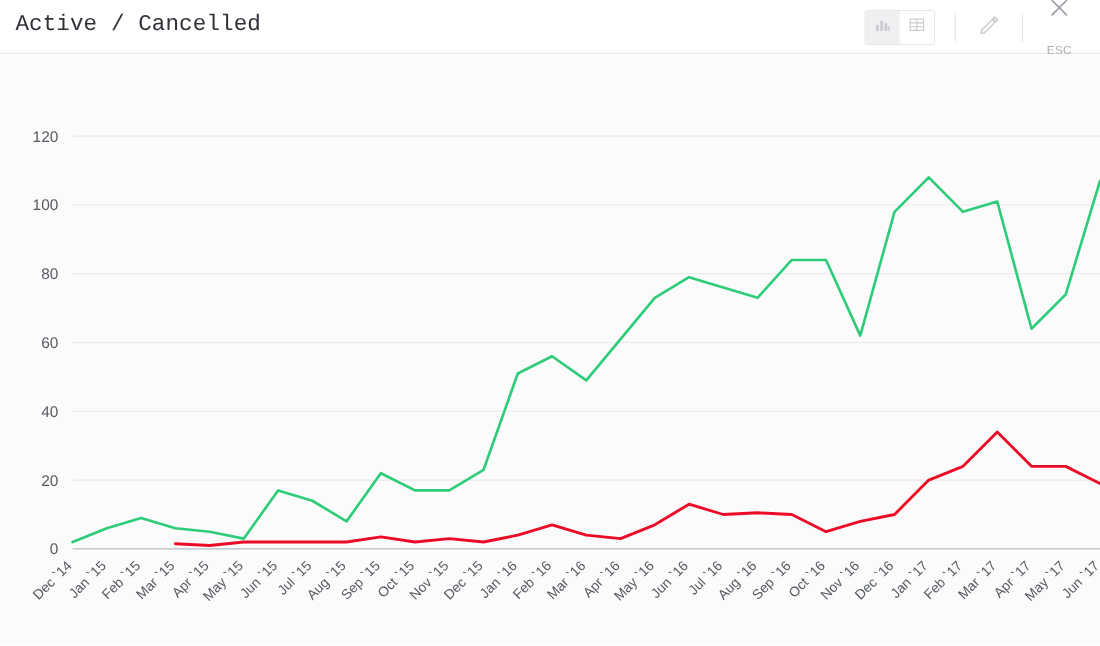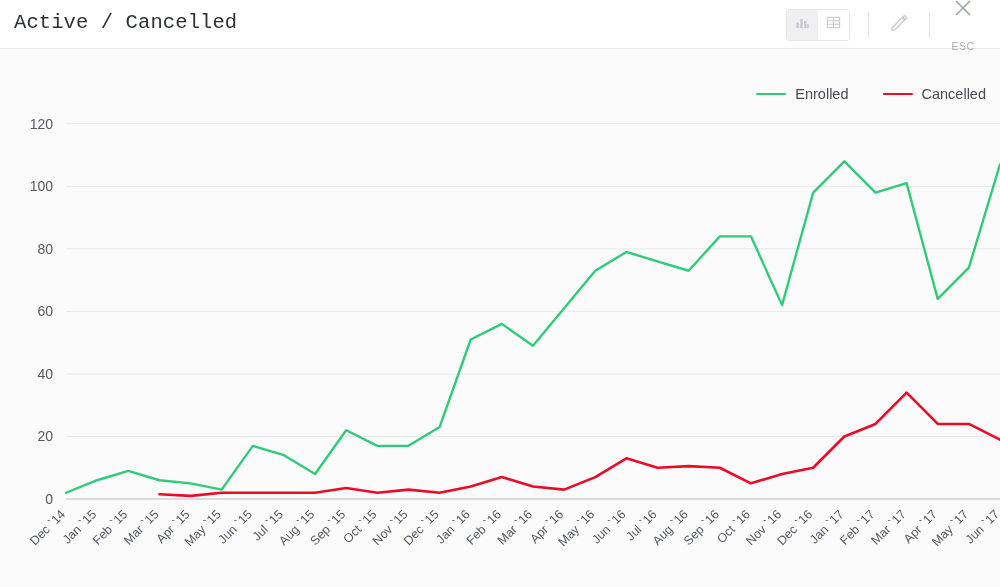--- a/index.html
+++ b/index.html
@@ -175,30 +175,20 @@
           </svg>
         </span>
         <span class="esc-label">ESC</span>
       </div>
 
     </div>
   </div>
 
   <div id="chart-area">
 
-    <div id="legend">
-      <div class="legend-entry">
-        <span class="legend-swatch" style="background: rgb(46, 204, 120);"></span>
-        <span class="legend-label">Enrolled</span>
-      </div>
-      <div class="legend-entry">
-        <span class="legend-swatch" style="background: rgb(236, 11, 38);"></span>
-        <span class="legend-label">Cancelled</span>
-      </div>
-    </div>
 
     <svg id="plot-svg" viewBox="0 0 1000 537">
       <g id="gridlines">
           <line x1="66" y1="449" x2="1000" y2="449" stroke="#b9bcc1" stroke-width="1.2"></line>
           <line x1="66" y1="386.46031746031747" x2="1000" y2="386.46031746031747" stroke="#e9e9ec" stroke-width="1"></line>
           <line x1="66" y1="323.92063492063494" x2="1000" y2="323.92063492063494" stroke="#e9e9ec" stroke-width="1"></line>
           <line x1="66" y1="261.3809523809524" x2="1000" y2="261.3809523809524" stroke="#e9e9ec" stroke-width="1"></line>
           <line x1="66" y1="198.84126984126985" x2="1000" y2="198.84126984126985" stroke="#e9e9ec" stroke-width="1"></line>
           <line x1="66" y1="136.30158730158735" x2="1000" y2="136.30158730158735" stroke="#e9e9ec" stroke-width="1"></line>
           <line x1="66" y1="73.76190476190476" x2="1000" y2="73.76190476190476" stroke="#e9e9ec" stroke-width="1"></line>

